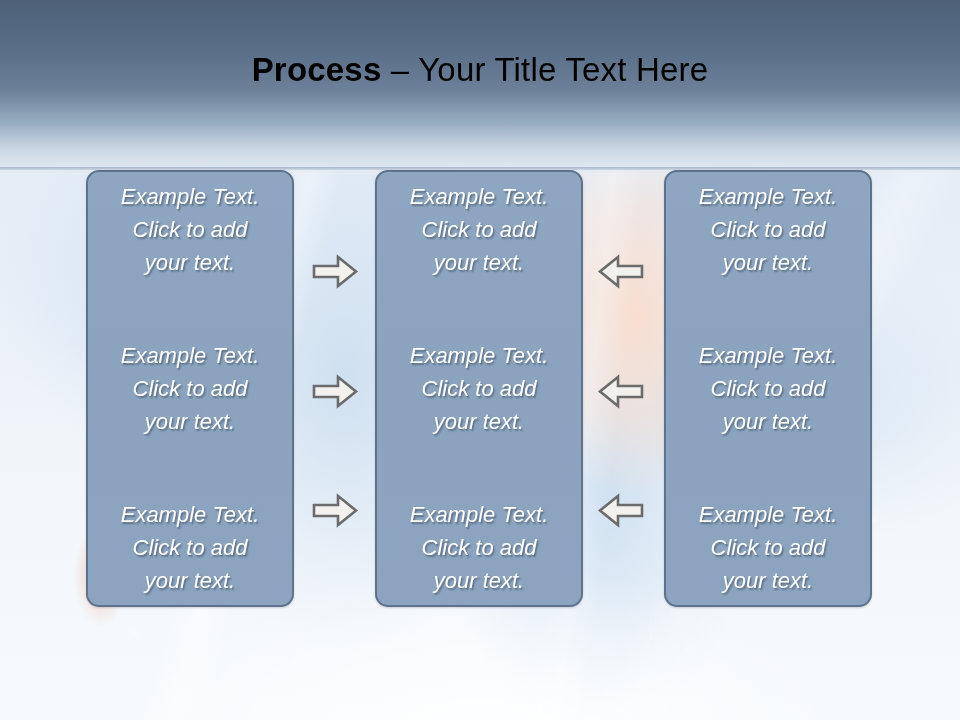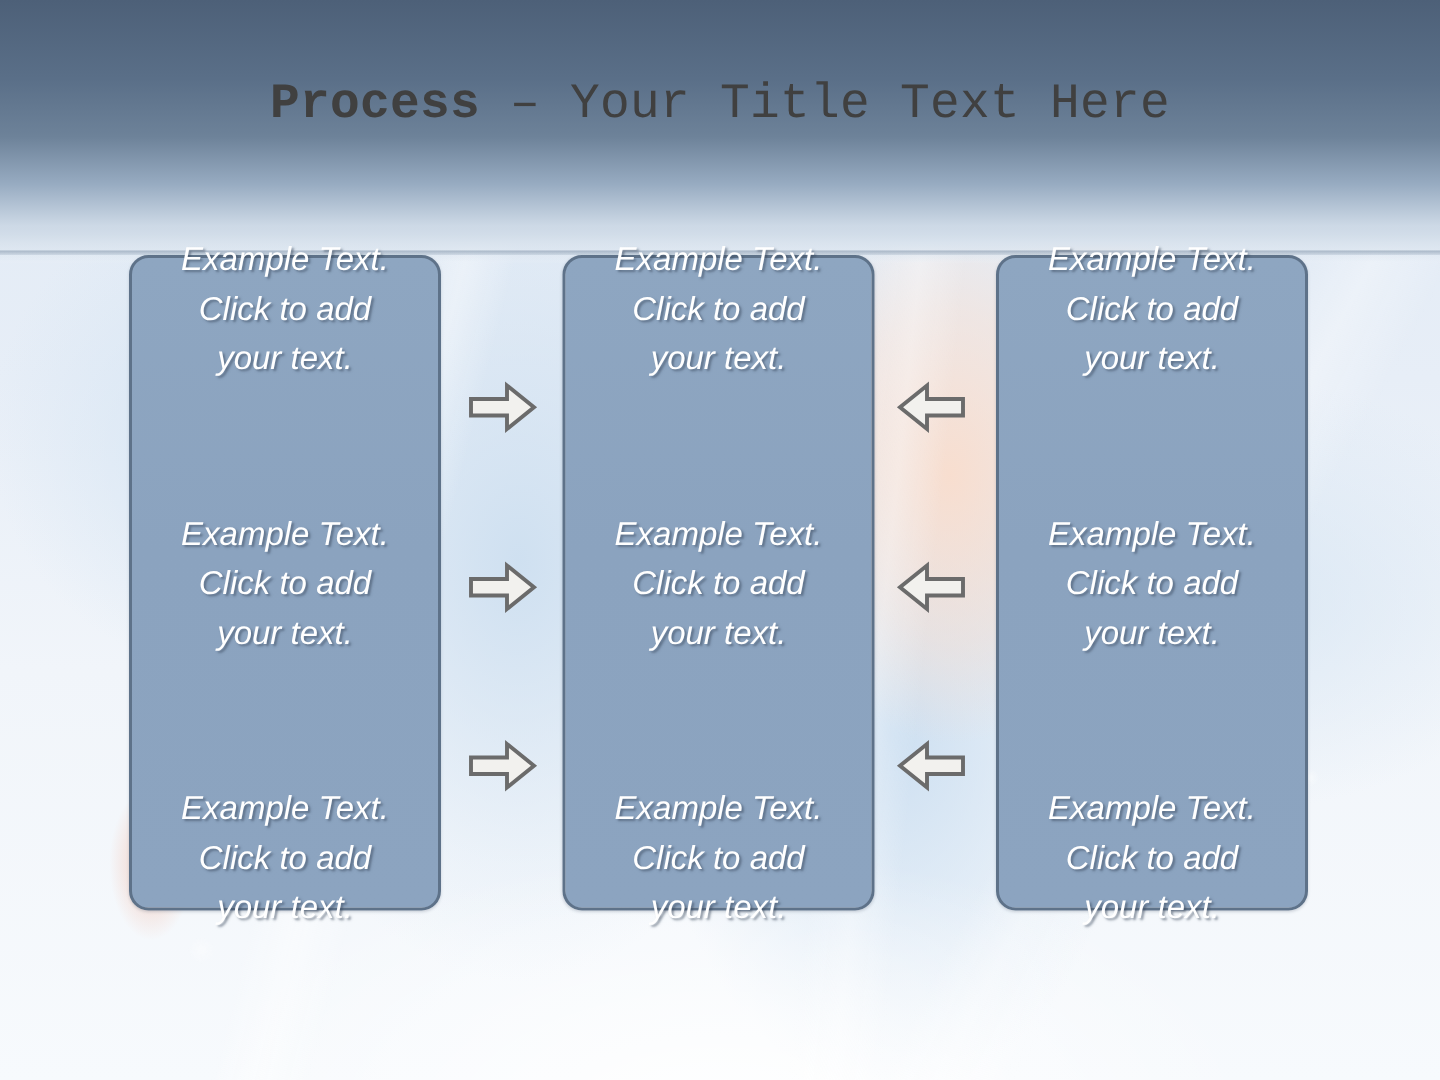--- a/index.html
+++ b/index.html
@@ -89,24 +89,23 @@
     background: linear-gradient(180deg, rgba(122,141,163,0.55), rgba(150,168,188,0.25));
   }
 
   .slide-title {
     position: absolute;
     left: 0; top: 49px;
     width: 960px;
     text-align: center;
     font-size: 33px;
     line-height: 42px;
-    color: #404040;
+    color: #000000;
     letter-spacing: 0.2px;
     white-space: nowrap;
-    font-family: Liberation Mono, monospace;
   }
   .slide-title .t-bold { font-weight: bold; }
   .slide-title .t-rest { font-weight: normal; }
 
   
   .board {
     position: absolute;
     left: 0; top: 0;
     width: 960px; height: 720px;
   }
@@ -127,21 +126,21 @@
   .card-3 { left: 664px; }
 
   .card-inner {
     position: absolute;
     left: 0; top: 0;
     width: 100%; height: 100%;
     display: flex;
     flex-direction: column;
     justify-content: center;
     align-items: center;
-    gap: 84px;
+    gap: 60px;
     padding: 0 12px;
     box-sizing: border-box;
   }
 
   .blurb {
     width: 100%;
     text-align: center;
     font-style: italic;
     font-size: 22px;
     line-height: 33px;

